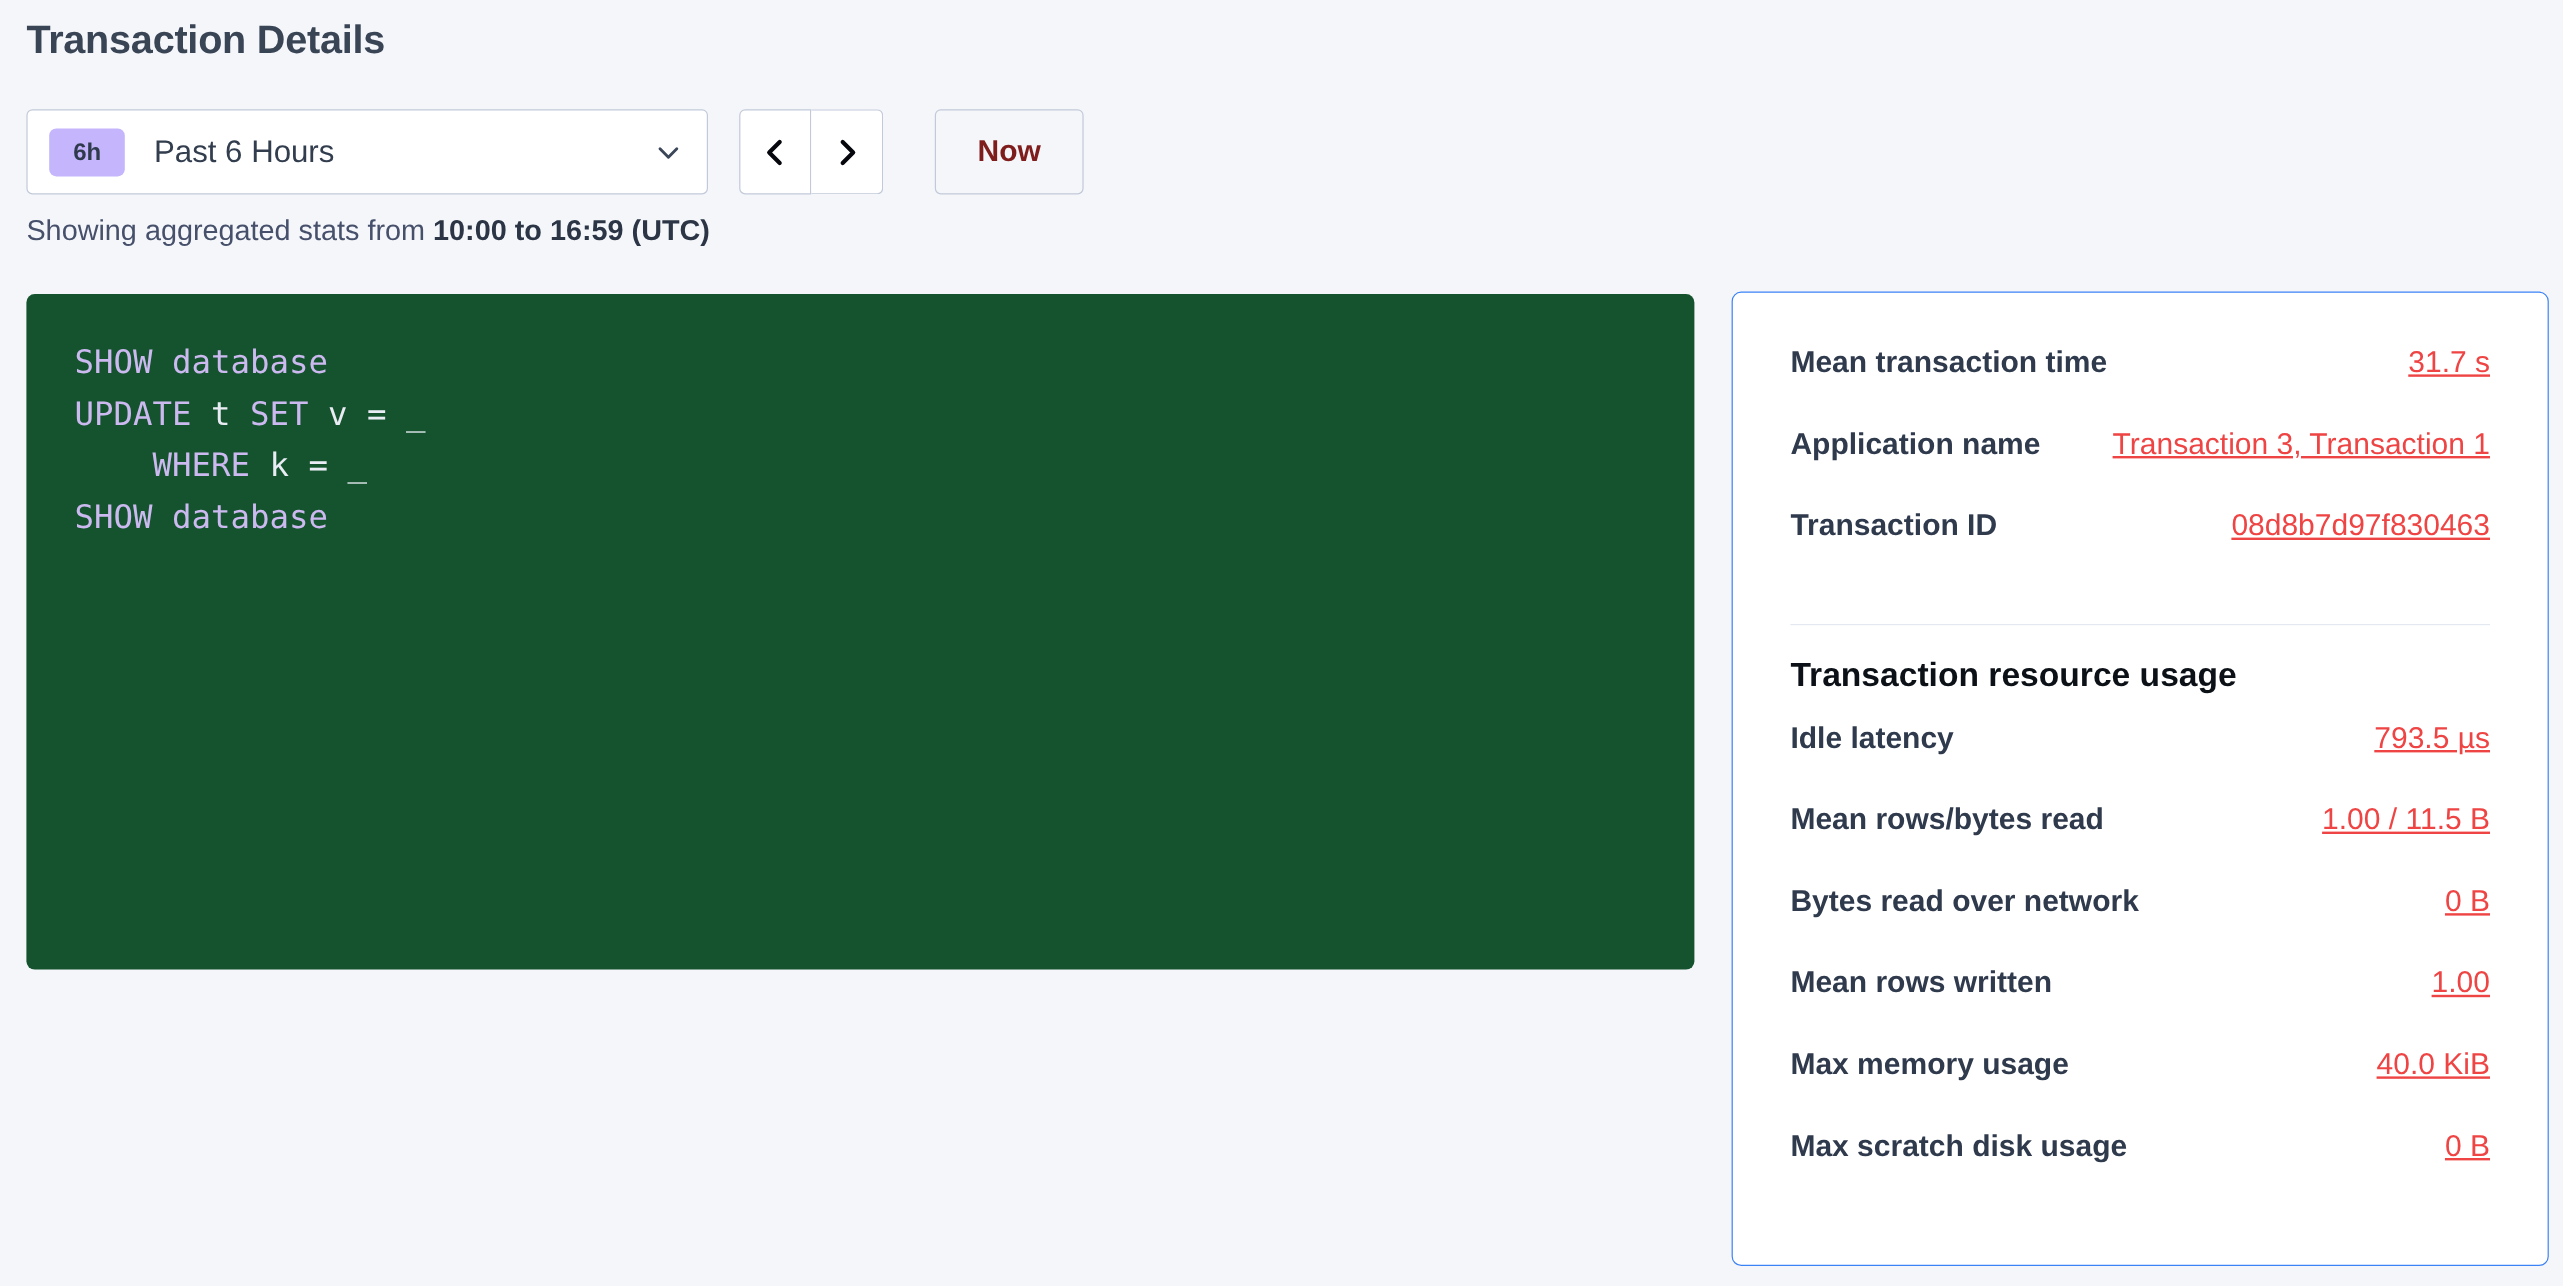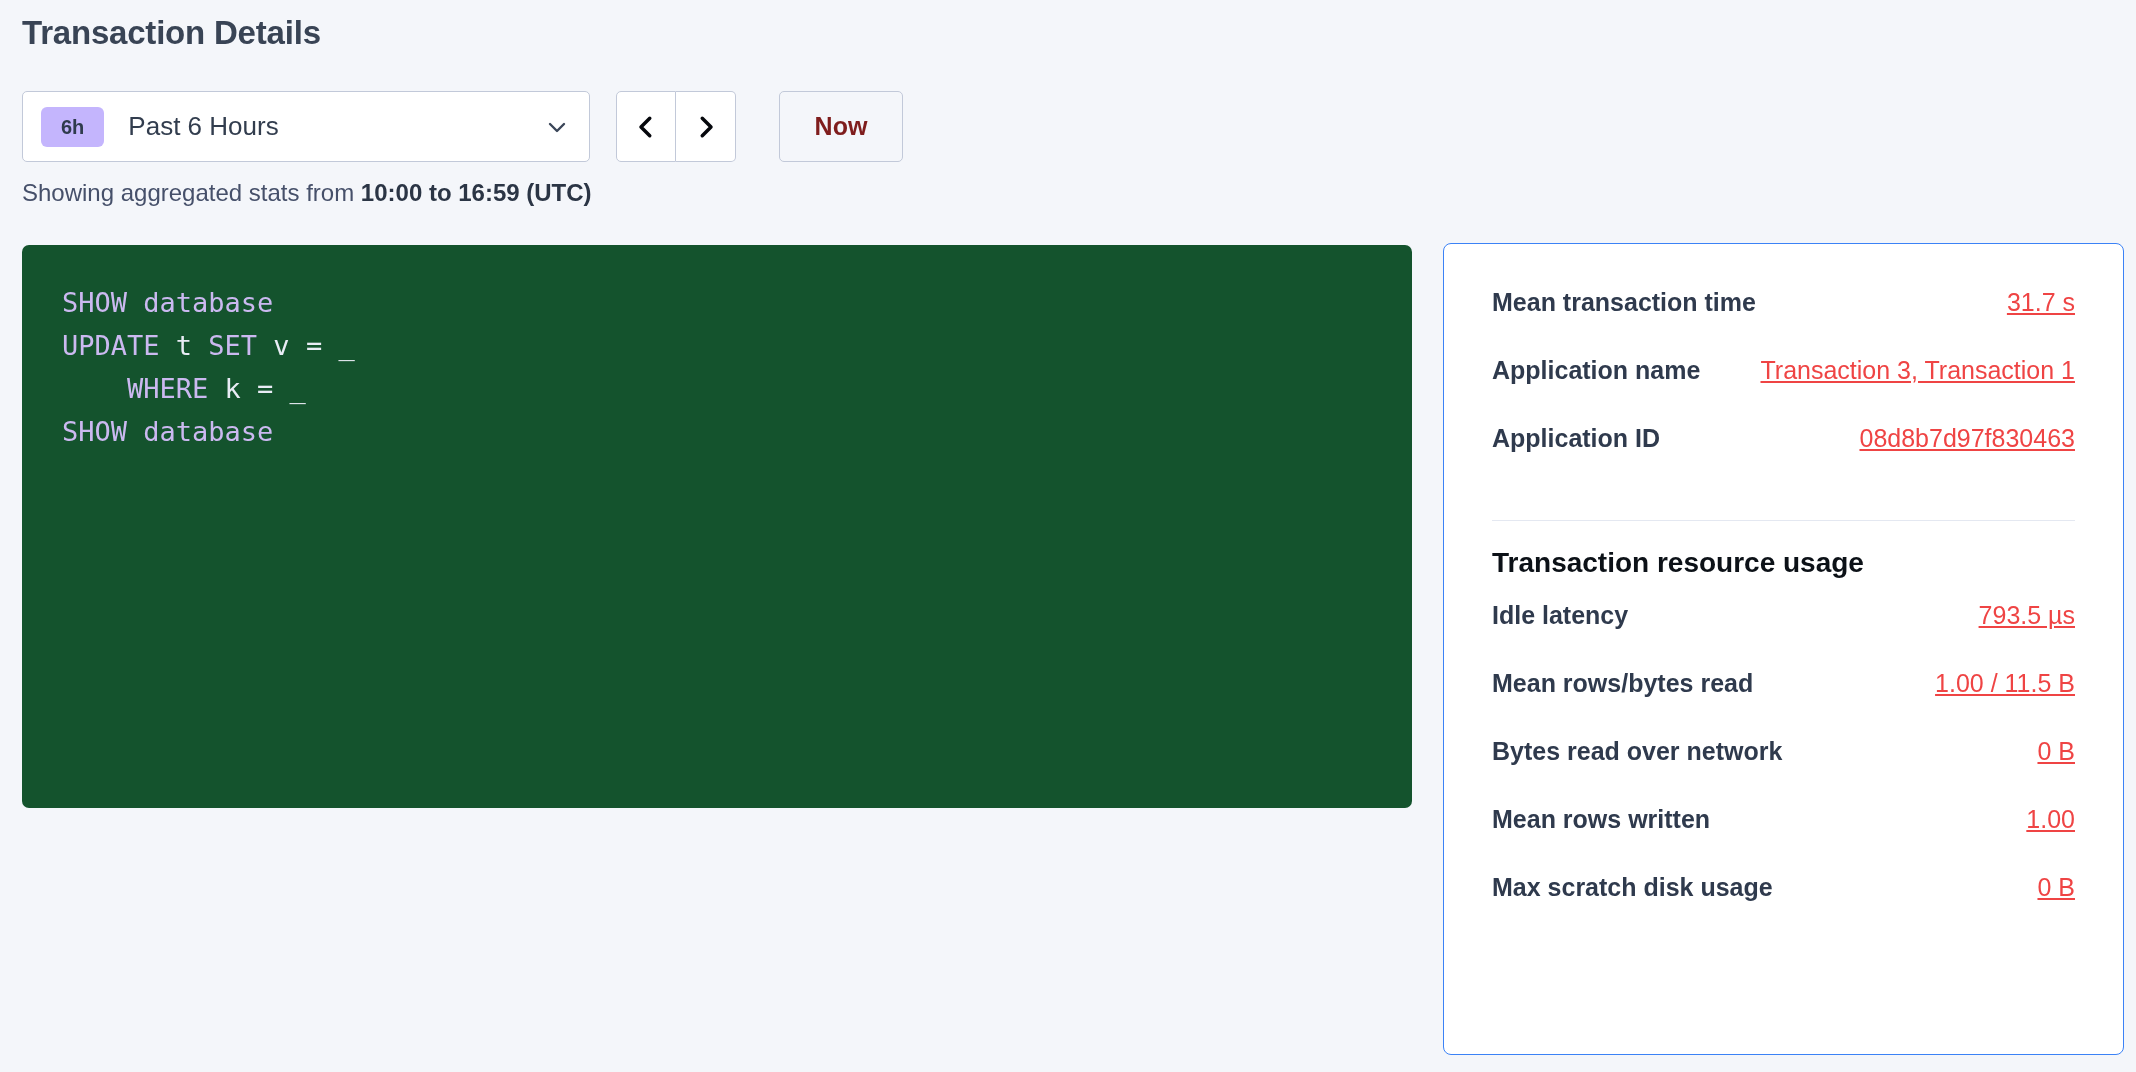--- a/index.html
+++ b/index.html
@@ -246,21 +246,21 @@
     <div>
       <div class="stat-row">
         <span class="stat-label">Mean transaction time</span>
         <span class="stat-value">31.7 s</span>
       </div>
       <div class="stat-row">
         <span class="stat-label">Application name</span>
         <span class="stat-value">Transaction 3, Transaction 1</span>
       </div>
       <div class="stat-row">
-        <span class="stat-label">Application ID</span>
+        <span class="stat-label">Transaction ID</span>
         <span class="stat-value">08d8b7d97f830463</span>
       </div>
     </div>
 
     <div class="divider"></div>
 
     <div class="section-heading">Transaction resource usage</div>
 
     <div>
       <div class="stat-row">
@@ -273,20 +273,24 @@
       </div>
       <div class="stat-row">
         <span class="stat-label">Bytes read over network</span>
         <span class="stat-value">0 B</span>
       </div>
       <div class="stat-row">
         <span class="stat-label">Mean rows written</span>
         <span class="stat-value">1.00</span>
       </div>
       <div class="stat-row">
+        <span class="stat-label">Max memory usage</span>
+        <span class="stat-value">40.0 KiB</span>
+      </div>
+      <div class="stat-row">
         <span class="stat-label">Max scratch disk usage</span>
         <span class="stat-value">0 B</span>
       </div>
     </div>
 
   </div>
 
 </div>
 
 </body></html>

